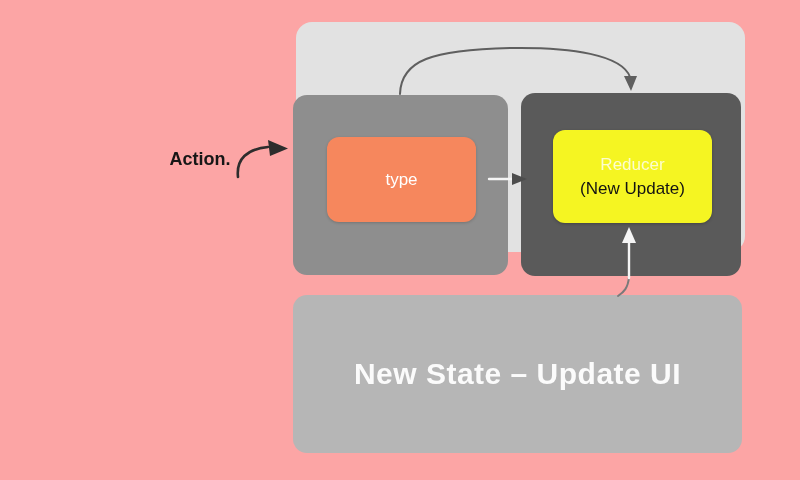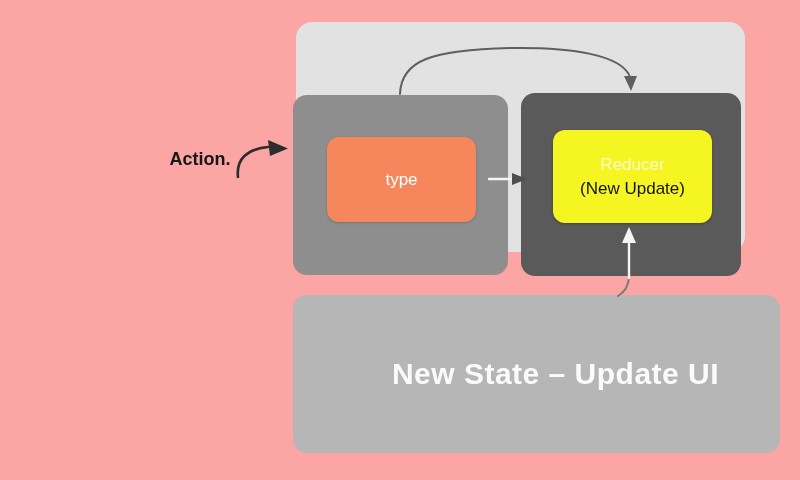--- a/index.html
+++ b/index.html
@@ -70,21 +70,21 @@
     <div class="t-white">type</div>
   </div>
 
   <div class="abs container-box box-reducer-container" style="background-color: rgb(90, 90, 90);"></div>
 
   <div class="abs inner-box box-reducer" style="background-color: rgb(245, 245, 34); align-items: center;">
     <div class="t-faint">Reducer</div>
     <div class="t-black">(New Update)</div>
   </div>
 
-  <div class="abs box-output" style="background-color: rgb(182, 182, 182); padding-left: 38px;">
+  <div class="abs box-output" style="background-color: rgb(182, 182, 182);">
     <div class="output-label">New State – Update UI</div>
   </div>
 
   <svg class="abs arrows-overlay" viewBox="0 0 800 480" xmlns="http://www.w3.org/2000/svg">
 
     <g>
       <path d="M 238 177 C 236 159, 247 149, 268 147" fill="none" stroke-width="2.6" stroke-linecap="round" stroke="#2d2d2d"></path>
       <polygon points="268,140 288,148.5 270,156" fill="#2d2d2d"></polygon>
     </g>
 

